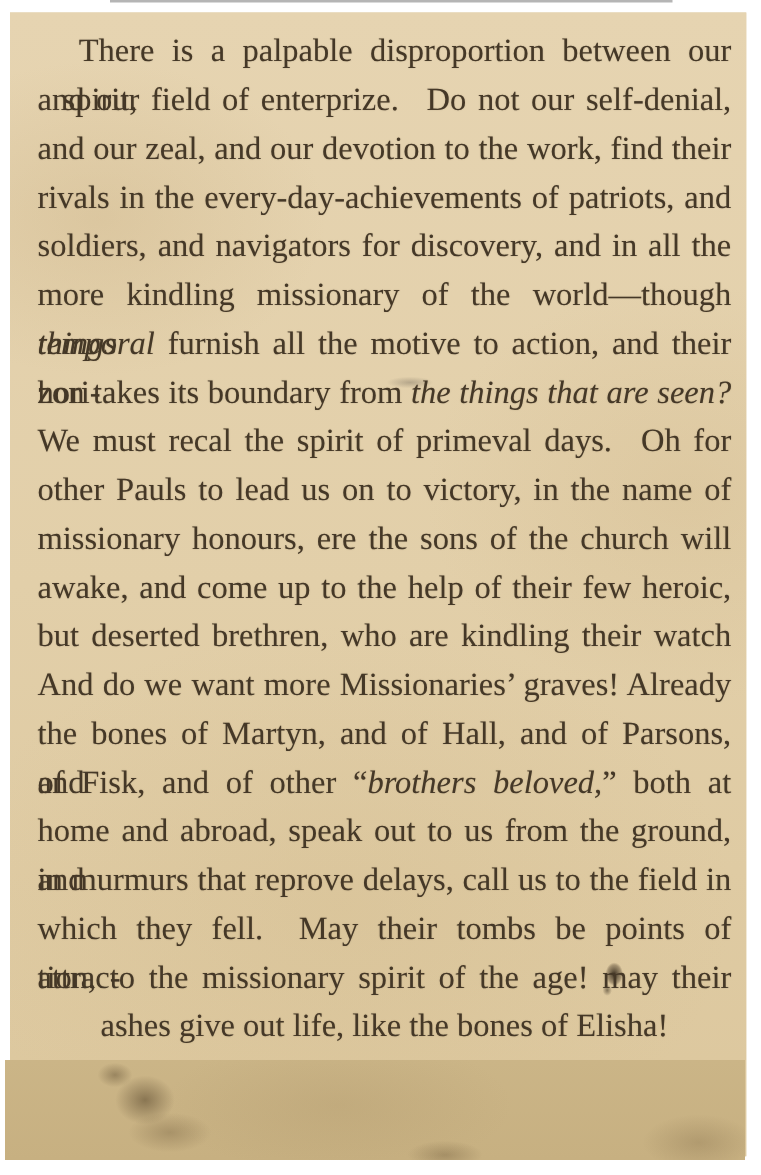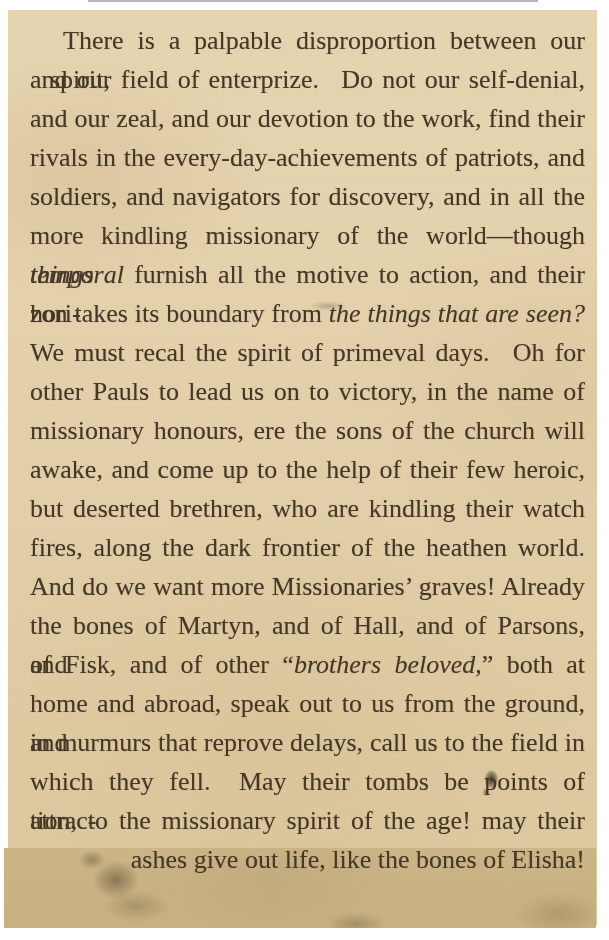--- a/index.html
+++ b/index.html
@@ -83,21 +83,21 @@
     line-height: 39px;
     color: var(--ink, #453827);
     text-shadow: 0 0 1px rgba(69,56,39,0.35);
   }
   .line {
     height: 39px;
     text-align: justify;
     text-align-last: justify;
   }
   .line.indent { text-indent: 13px; margin-left: 20px; }
-  .line.no-just { text-align: right; text-align-last: auto; }
+  .line.no-just { text-align: center; text-align-last: auto; }
   .it { font-style: italic; }
 </style>
 </head>
 <body style="background: rgb(255, 255, 255);">
 
 <div class="top-edge-line"></div>
 
 <div class="page">
   <div class="band"></div>
   <div class="pencil"></div>
@@ -109,21 +109,20 @@
       <div class="line"><span>rivals in the every-day-achievements of patriots, and</span></div>
       <div class="line"><span>soldiers, and navigators for discovery, and in all the</span></div>
       <div class="line"><span>more kindling missionary of the world—though </span><span class="it">things</span></div>
       <div class="line"><span class="it">temporal</span><span> furnish all the motive to action, and their hori-</span></div>
       <div class="line"><span>zon takes its boundary from </span><span class="it">the things that are seen?</span></div>
       <div class="line"><span>We must recal the spirit of primeval days.  Oh for</span></div>
       <div class="line"><span>other Pauls to lead us on to victory, in the name of</span></div>
       <div class="line"><span>missionary honours, ere the sons of the church will</span></div>
       <div class="line"><span>awake, and come up to the help of their few heroic,</span></div>
       <div class="line"><span>but deserted brethren, who are kindling their watch</span></div>
-      <div class="line"><span>fires, along the dark frontier of the heathen world.</span></div>
       <div class="line"><span>And do we want more Missionaries’ graves! Already</span></div>
       <div class="line"><span>the bones of Martyn, and of Hall, and of Parsons, and</span></div>
       <div class="line"><span>of Fisk, and of other “</span><span class="it">brothers beloved,</span><span>” both at</span></div>
       <div class="line"><span>home and abroad, speak out to us from the ground, and</span></div>
       <div class="line"><span>in murmurs that reprove delays, call us to the field in</span></div>
       <div class="line"><span>which they fell.  May their tombs be points of attrac-</span></div>
       <div class="line"><span>tion, to the missionary spirit of the age! may their</span></div>
       <div class="line no-just"><span>ashes give out life, like the bones of Elisha!</span></div>
     </div>
 </div>

